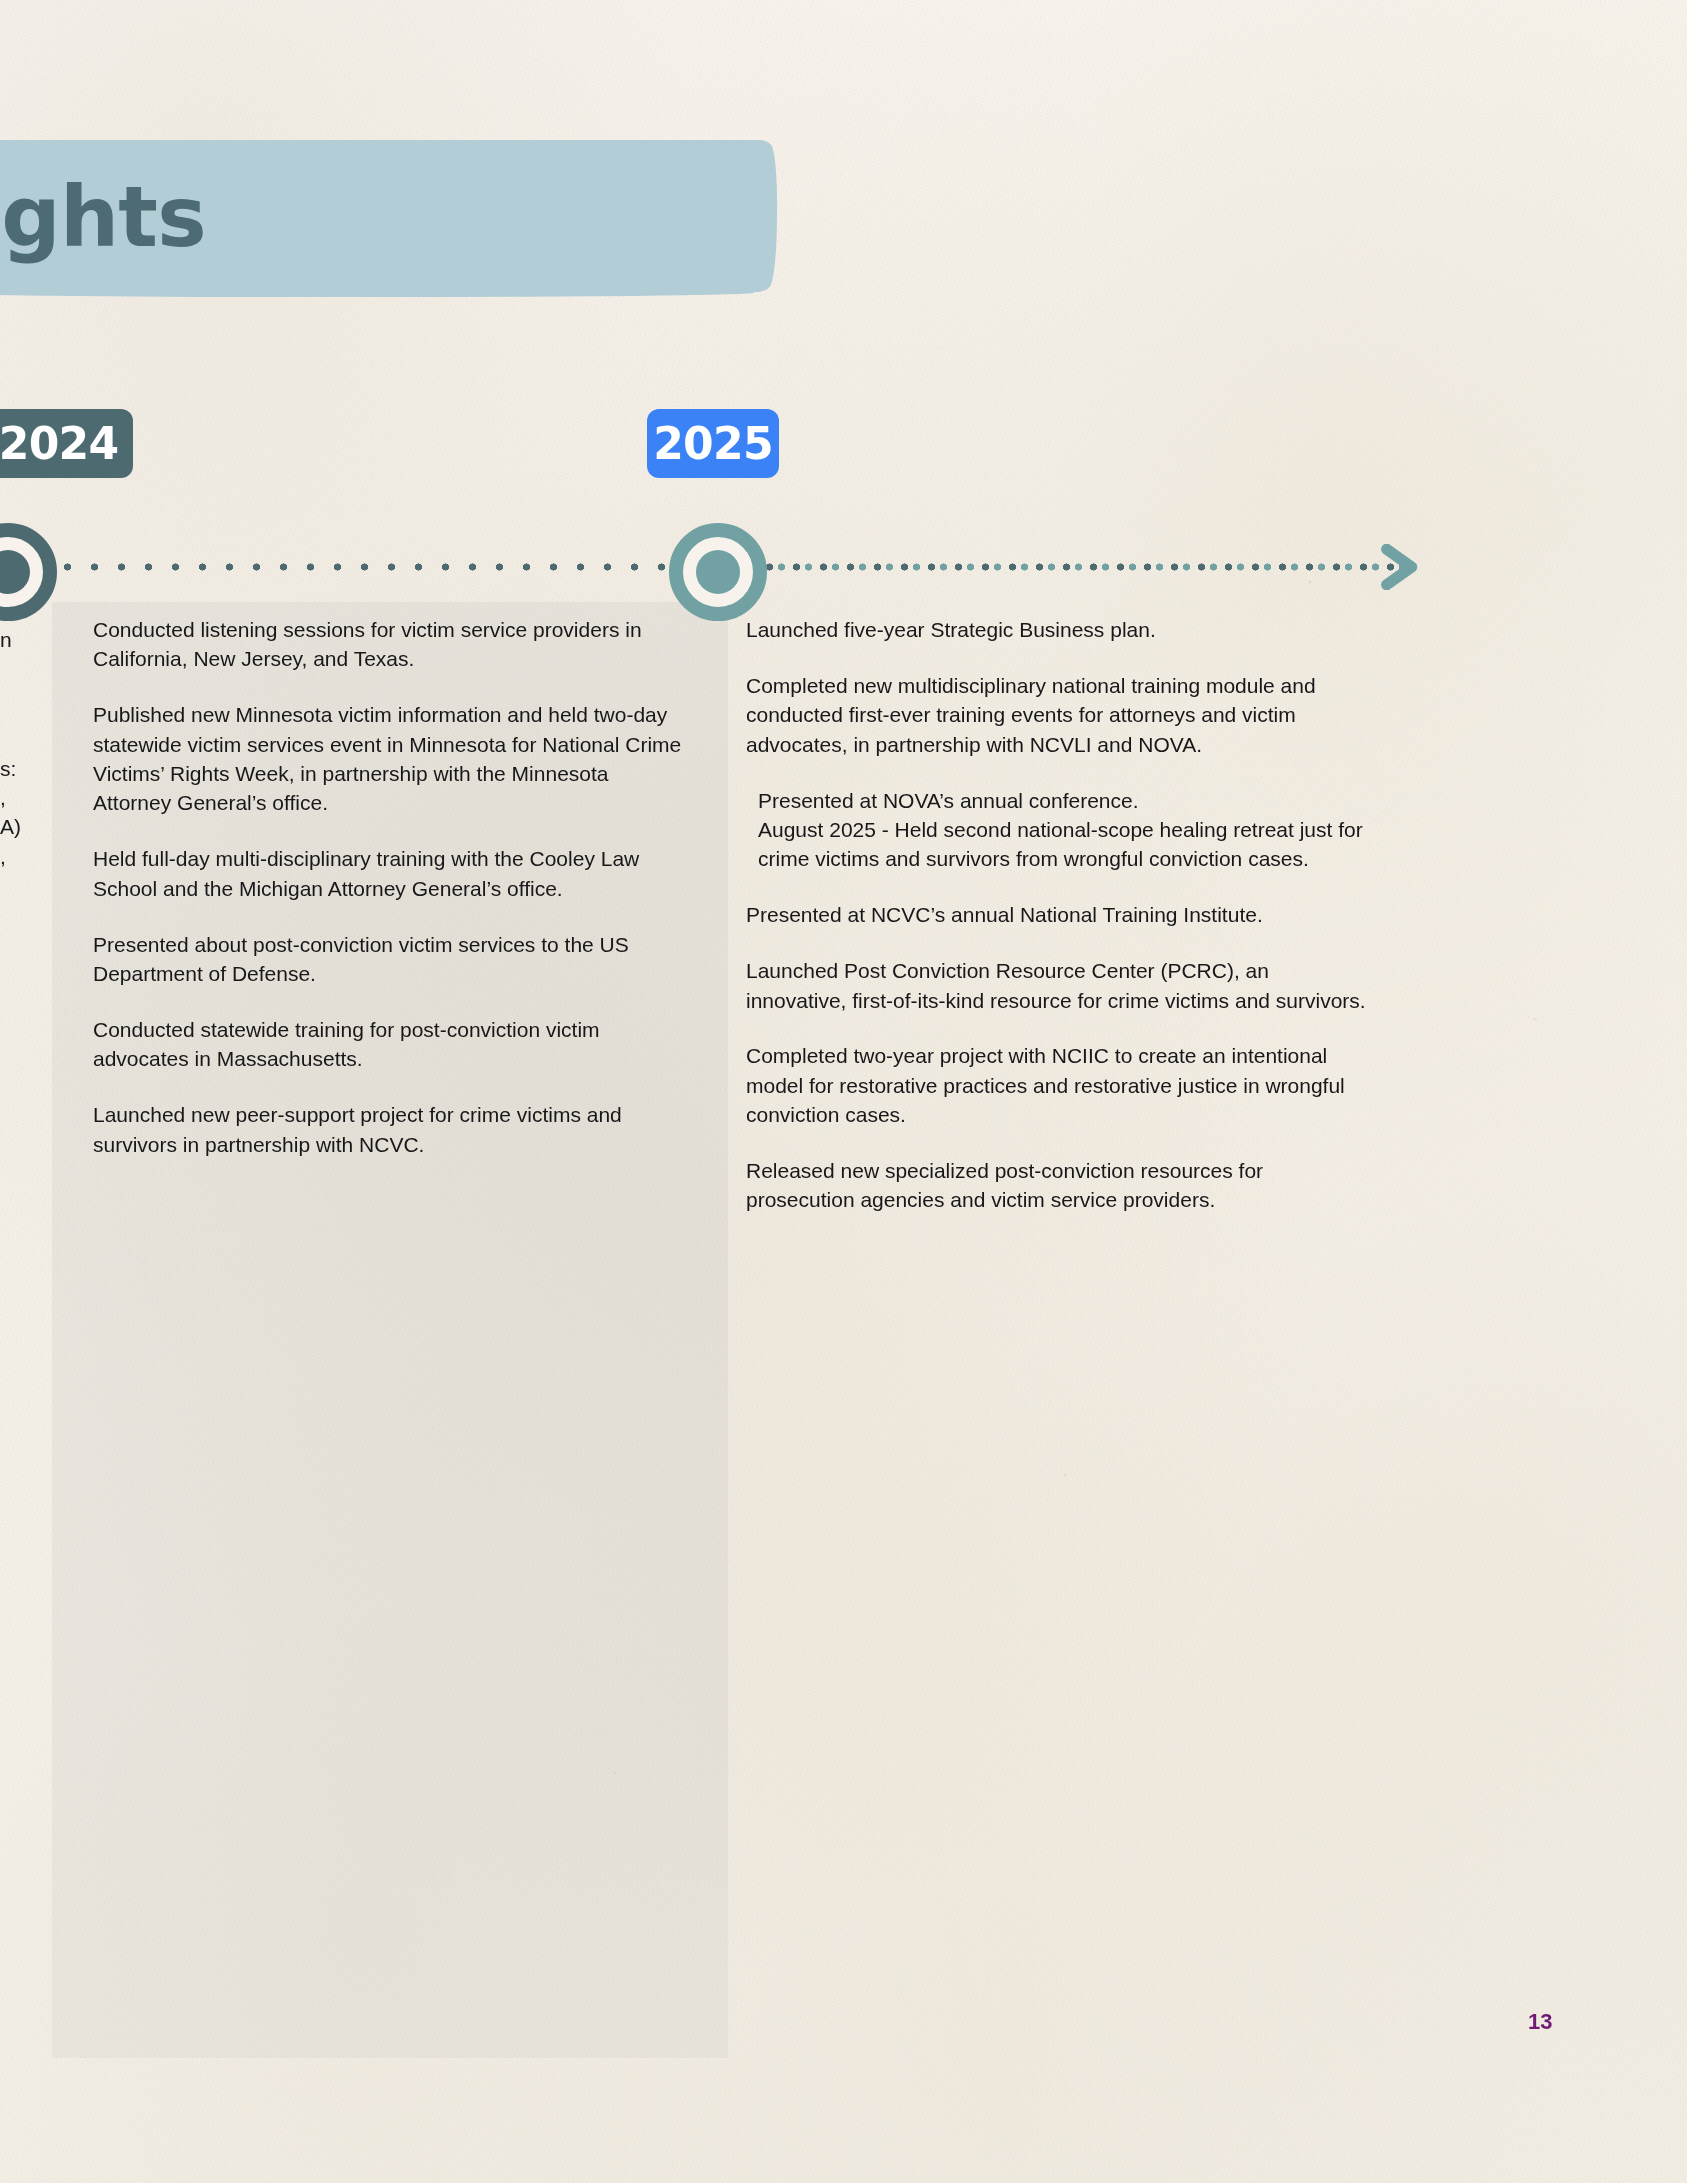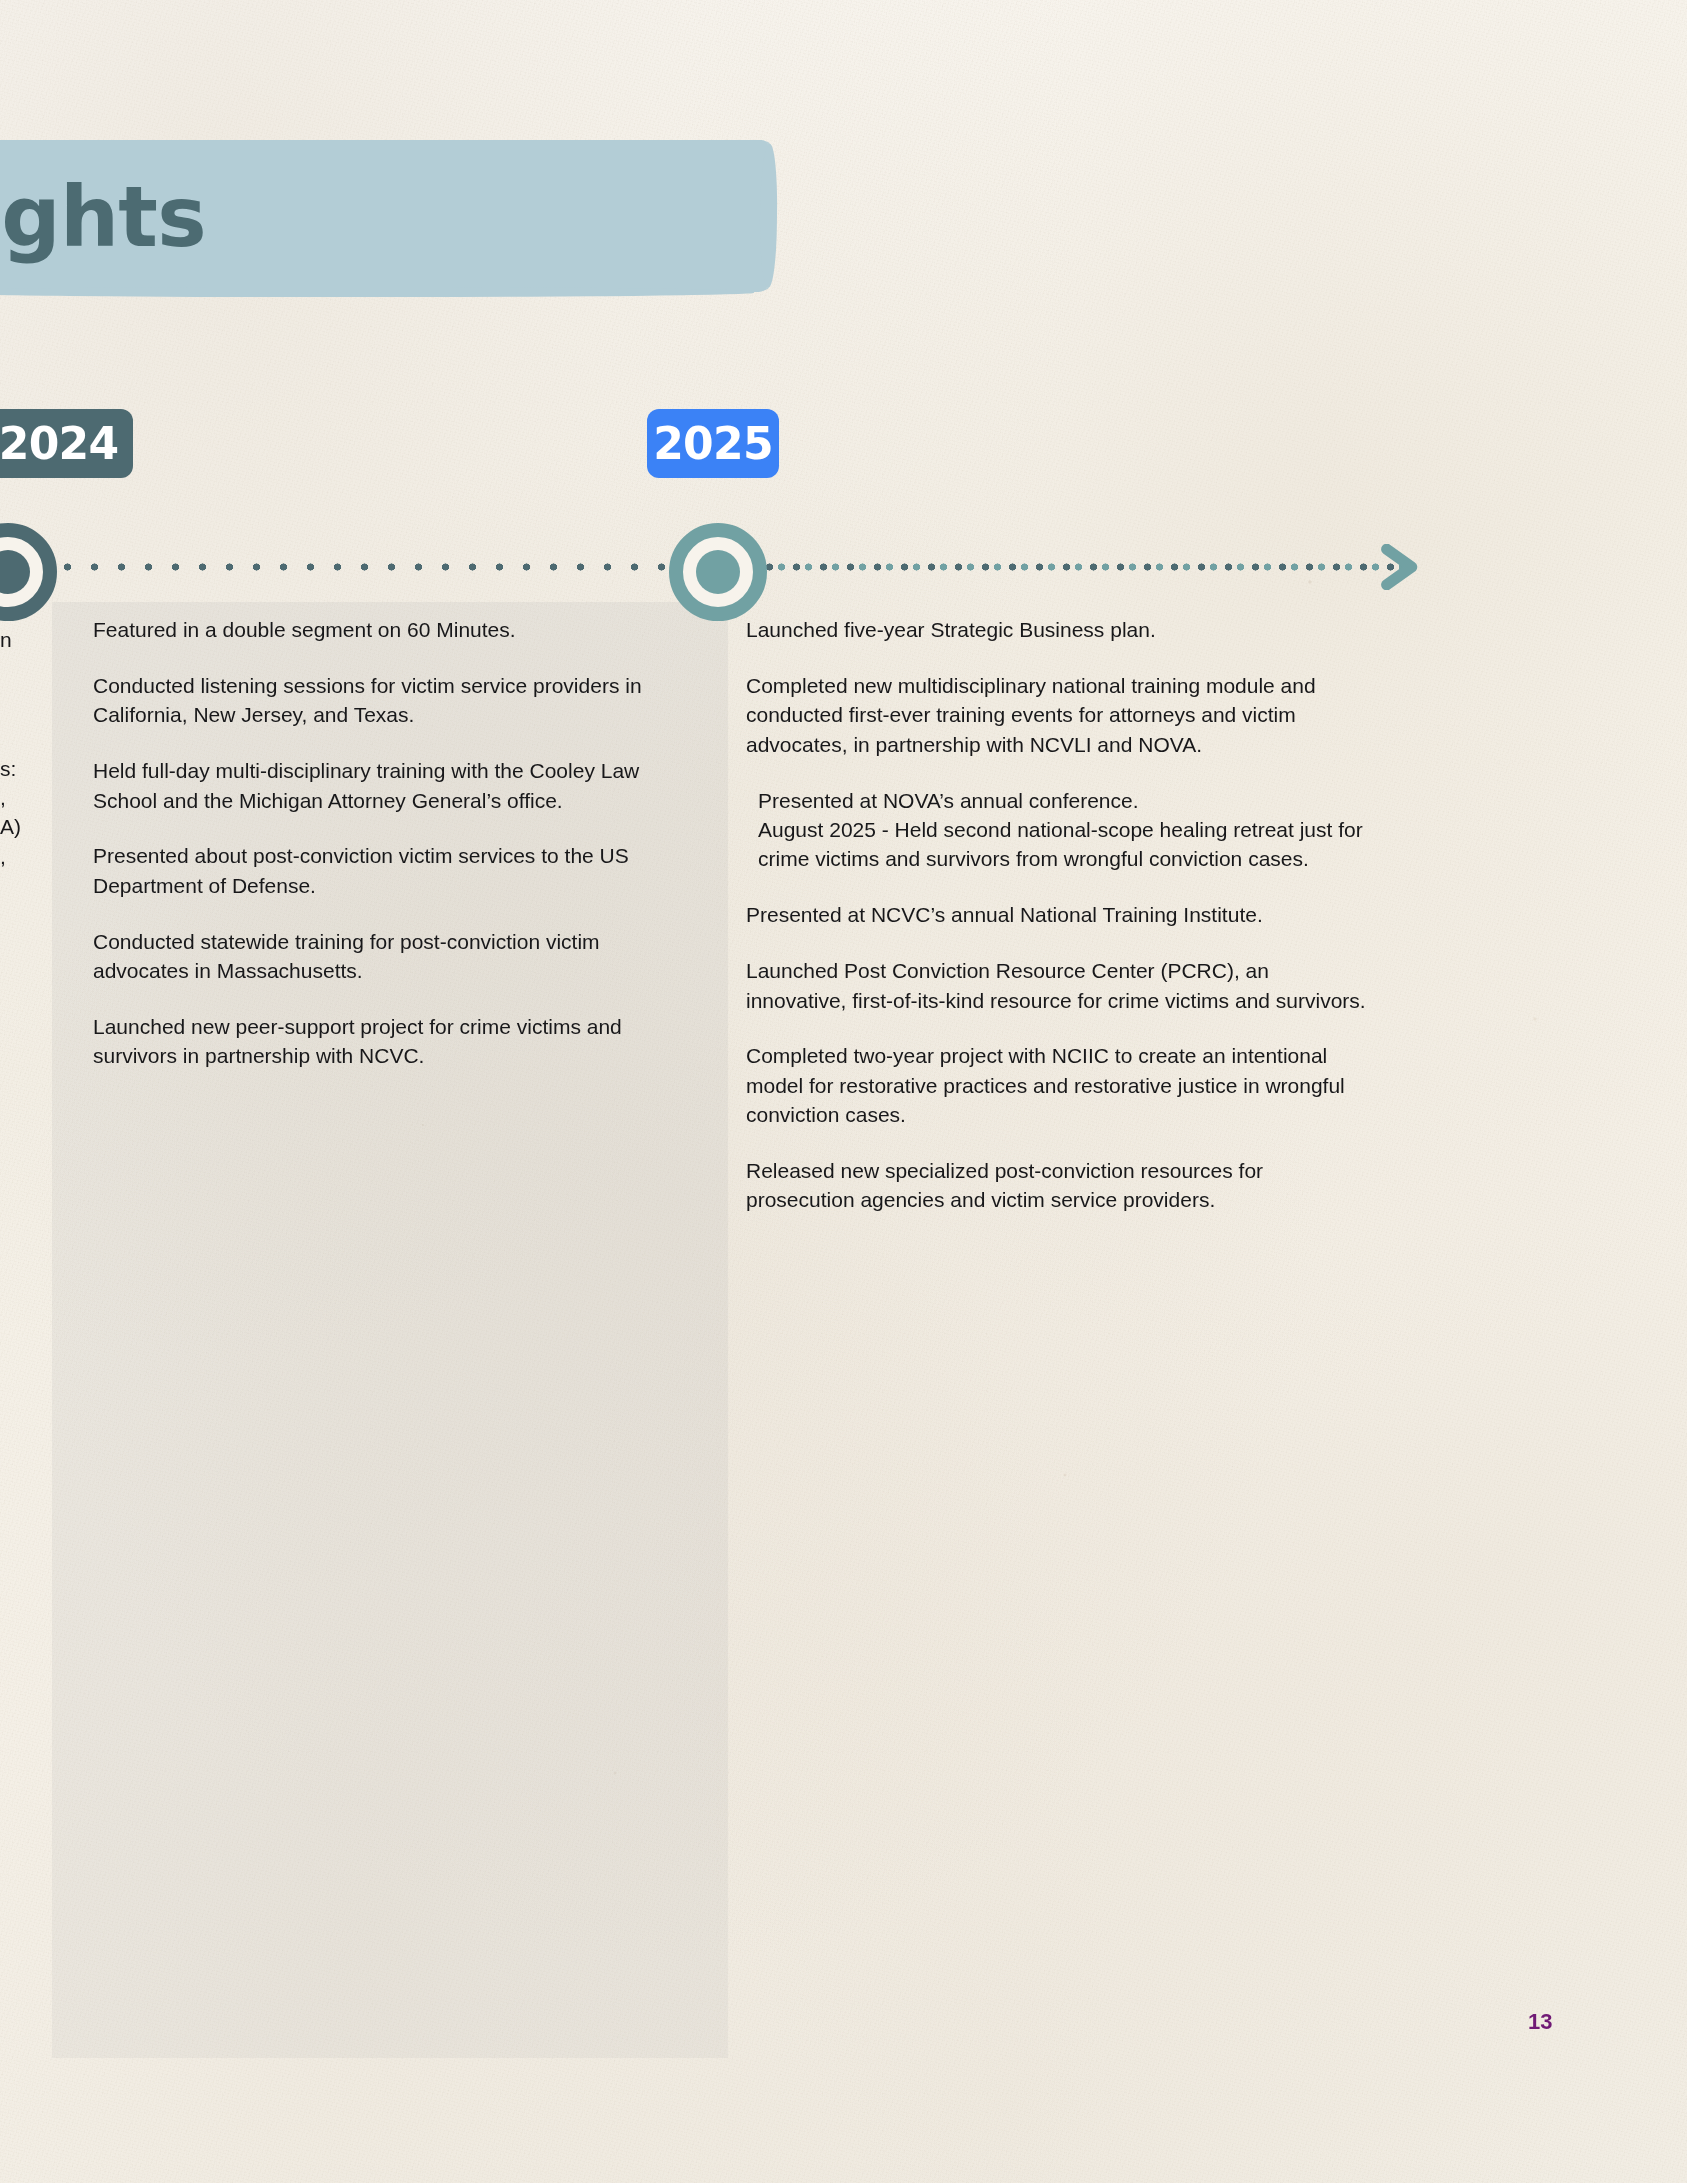--- a/index.html
+++ b/index.html
@@ -212,22 +212,22 @@
   </svg>
 </div>
 
 <div class="frag" id="frag-a">n</div>
 <div class="frag" id="frag-b">s:</div>
 <div class="frag" id="frag-c">,</div>
 <div class="frag" id="frag-d">A)</div>
 <div class="frag" id="frag-e">,</div>
 
 <div class="col" id="col-2024">
-  <p class="entry">Featured in a double segment on 60 Minutes.</p>
   <p class="entry">Conducted listening sessions for victim service providers in California, New Jersey, and Texas.</p>
+  <p class="entry">Published new Minnesota victim information and held two-day statewide victim services event in Minnesota for National Crime Victims’ Rights Week, in partnership with the Minnesota Attorney General’s office.</p>
   <p class="entry">Held full-day multi-disciplinary training with the Cooley Law School and the Michigan Attorney General’s office.</p>
   <p class="entry">Presented about post-conviction victim services to the US Department of Defense.</p>
   <p class="entry">Conducted statewide training for post-conviction victim advocates in Massachusetts.</p>
   <p class="entry">Launched new peer-support project for crime victims and survivors in partnership with NCVC.</p>
 </div>
 
 <div class="col" id="col-2025">
   <p class="entry">Launched five-year Strategic Business plan.</p>
   <p class="entry">Completed new multidisciplinary national training module and conducted first-ever training events for attorneys and victim advocates, in partnership with NCVLI and NOVA.</p>
   <p class="entry" style="white-space:pre-line;margin-left:12px;">Presented at NOVA’s annual conference.

